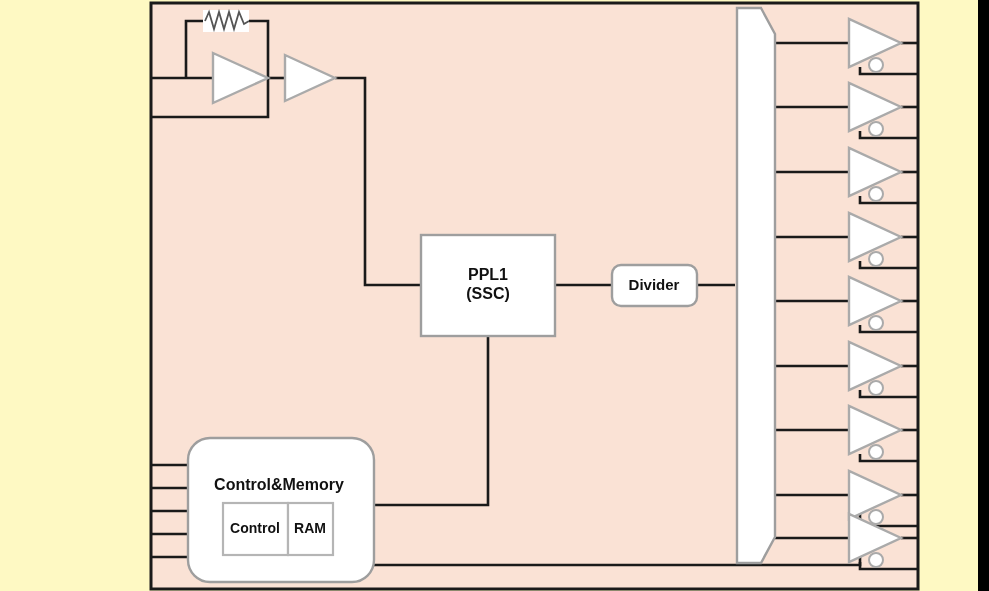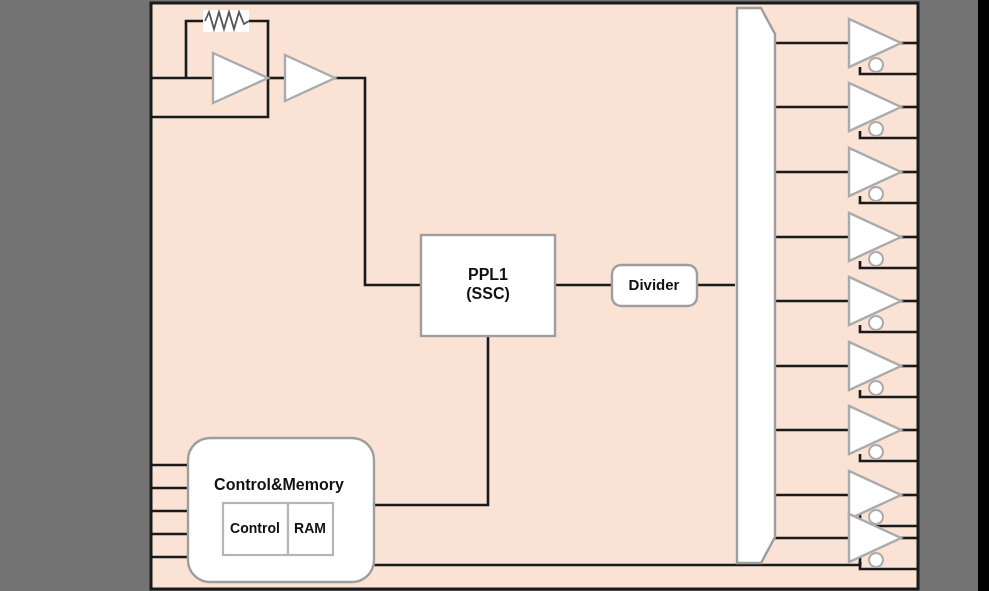--- a/index.html
+++ b/index.html
@@ -11,21 +11,21 @@
   body {
     width: 989px;
     height: 591px;
     overflow: hidden;
     font-family: "Liberation Sans", sans-serif;
   }
   #stage {
     position: relative;
     width: 978px;
     height: 591px;
-    background: #737373;
+    background: #fef9c3;
   }
   #diagram-svg {
     position: absolute;
     left: 0;
     top: 0;
     width: 989px;
     height: 591px;
     display: block;
   }
   .blk-label {

